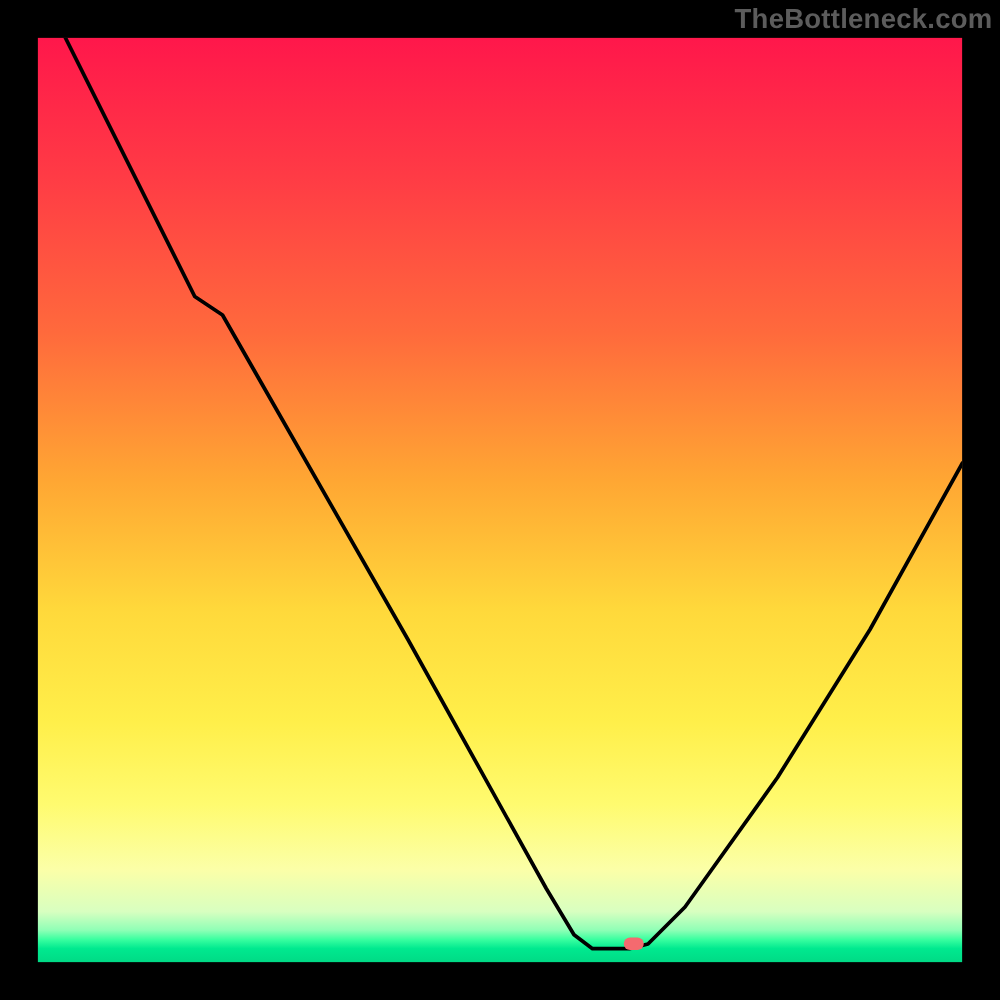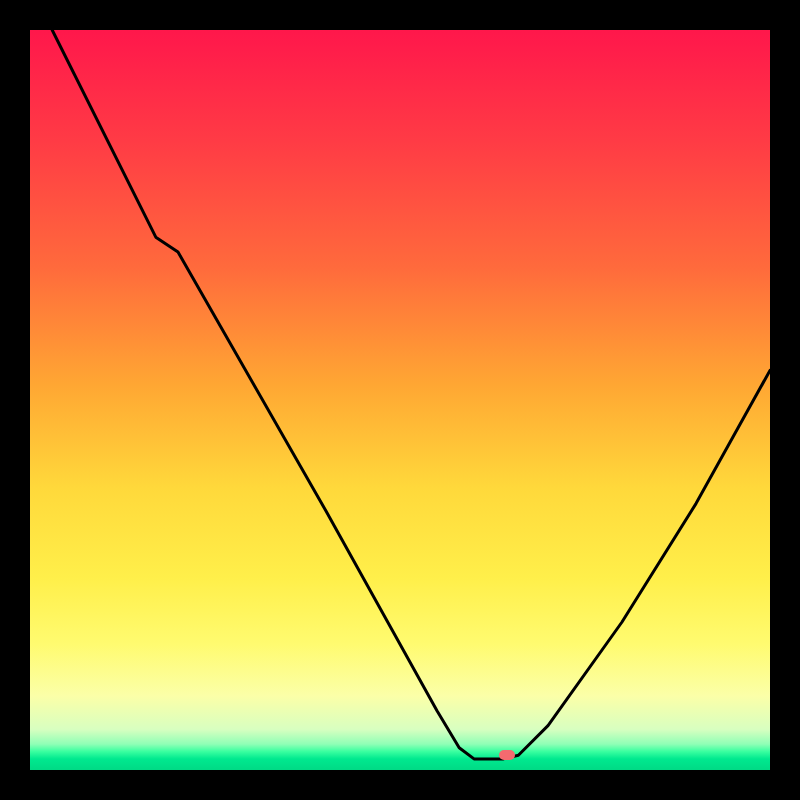--- a/index.html
+++ b/index.html
@@ -44,20 +44,21 @@
     height: 10px;
     border-radius: 5px;
     z-index: 5;
   }
 </style>
 </head>
 <body>
 
 <div class="frame">
 
+  <div class="watermark">TheBottleneck.com</div>
 
   <div class="plot">
     <svg id="plot-svg" width="740" height="740" viewBox="0 0 740 740">
       <defs>
         <linearGradient id="bg-grad" x1="0" y1="0" x2="0" y2="1">
             <stop offset="0%" stop-color="#ff174b"></stop>
             <stop offset="15%" stop-color="#ff3b45"></stop>
             <stop offset="32%" stop-color="#ff6a3c"></stop>
             <stop offset="48%" stop-color="#ffa733"></stop>
             <stop offset="62%" stop-color="#ffd93b"></stop>

